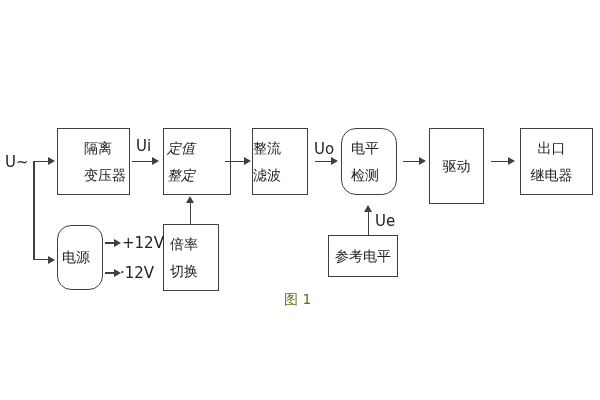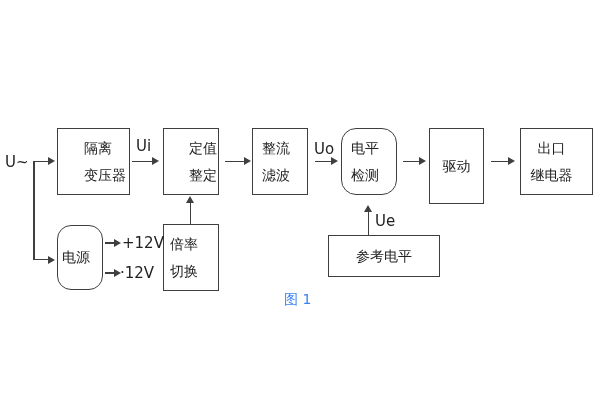--- a/index.html
+++ b/index.html
@@ -8,44 +8,44 @@
     font-family:"DejaVu Sans","Liberation Sans",sans-serif;color:#222222;
   }
   .box{
     position:absolute;box-sizing:border-box;border:1.5px solid #3f3f3f;background:#ffffff;
     display:flex;flex-direction:column;justify-content:center;
     font-size:14px;line-height:27px;color:#222222;white-space:nowrap;
   }
   .box.left{align-items:flex-start;}
   .box.center{align-items:center;}
   .lbl{position:absolute;font-size:15px;line-height:18px;color:#222222;white-space:nowrap;}
-  .cap{position:absolute;font-size:14px;line-height:18px;color:#3b82f6;white-space:nowrap;}
+  .cap{position:absolute;font-size:14px;line-height:18px;color:#4d7c0f;white-space:nowrap;}
   .hline{position:absolute;height:1.5px;background:#3f3f3f;}
   .vline{position:absolute;width:1.5px;background:#3f3f3f;}
   .ar{position:absolute;width:0;height:0;border-top:4px solid transparent;border-bottom:4px solid transparent;border-left:7px solid #3f3f3f;}
   .au{position:absolute;width:0;height:0;border-left:4px solid transparent;border-right:4px solid transparent;border-bottom:7px solid #3f3f3f;}
 </style>
 </head>
 <body>
 
 <div class="stage">
 
   <span class="lbl" style="left:5px;top:153px;">U~</span>
 
   <div class="box left" style="left:57px;top:128px;width:73px;height:67px;padding-left:26px;">
     <span>隔离</span>
     <span>变压器</span>
   </div>
 
-  <div class="box left" style="left:163px;top:128px;width:56px;height:67px;padding-left:25px;">
+  <div class="box left" style="left:163px;top:128px;width:68px;height:67px;padding-left:3px;font-style:italic;">
     <span>定值</span>
     <span>整定</span>
   </div>
 
-  <div class="box left" style="left:252px;top:128px;width:56px;height:67px;padding-left:9px;">
+  <div class="box left" style="left:252px;top:128px;width:56px;height:67px;">
     <span>整流</span>
     <span>滤波</span>
   </div>
 
   <div class="box left" style="left:341px;top:128px;width:56px;height:67px;padding-left:9px;border-radius:15px;">
     <span>电平</span>
     <span>检测</span>
   </div>
 
   <div class="box center" style="left:429px;top:128px;width:55px;height:76px;">
@@ -59,21 +59,21 @@
 
   <div class="box left" style="left:57px;top:225px;width:46px;height:65px;padding-left:4px;border-radius:14px;">
     <span>电源</span>
   </div>
 
   <div class="box left" style="left:163px;top:224px;width:56px;height:67px;padding-left:6px;">
     <span>倍率</span>
     <span>切换</span>
   </div>
 
-  <div class="box center" style="left:328px;top:235px;width:112px;height:42px;">
+  <div class="box center" style="left:328px;top:235px;width:70px;height:42px;">
     <span>参考电平</span>
   </div>
 
   <span class="lbl" style="left:136px;top:137px;">Ui</span>
   <span class="lbl" style="left:314px;top:140px;">Uo</span>
   <span class="lbl" style="left:375px;top:212px;">Ue</span>
   <span class="lbl" style="left:122px;top:234px;">+12V</span>
   <span class="lbl" style="left:120px;top:264px;">·12V</span>
 
   <span class="cap" style="left:284px;top:290px;">图 1</span>

